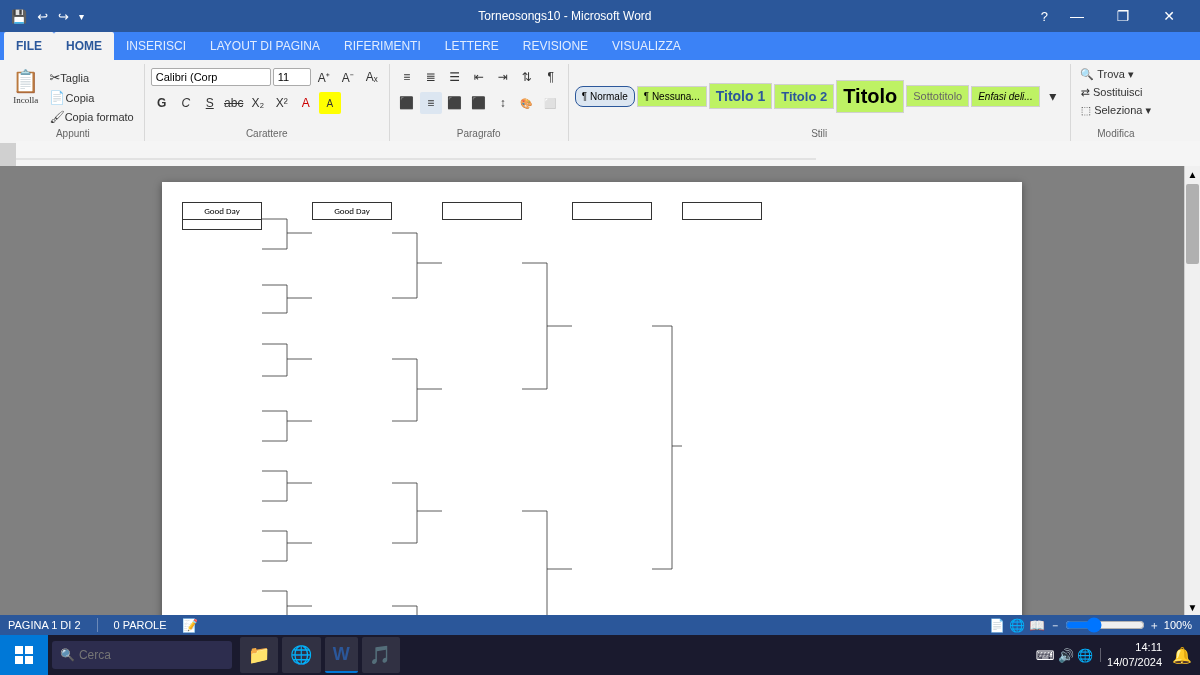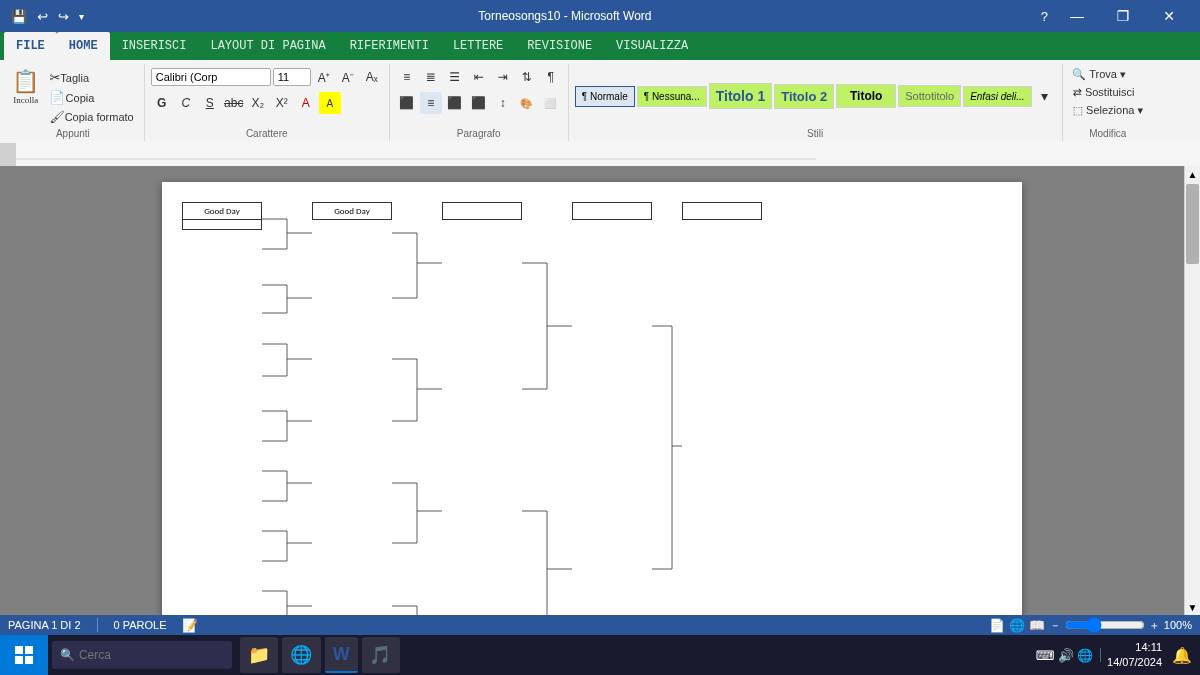--- a/index.html
+++ b/index.html
@@ -49,21 +49,21 @@
       width: 46px; height: 32px; display: flex; align-items: center; justify-content: center;
       font-size: 14px; cursor: pointer; color: white;
     }
     #title-bar .qat { display: flex; align-items: center; gap: 4px; margin-right: 8px; }
     #title-bar .qat-btn { font-size: 13px; cursor: pointer; padding: 2px 3px; }
     #title-bar .help-btn { font-size: 13px; cursor: pointer; padding: 2px 6px; }
 
     
     #ribbon { background: #f3f3f3; border-bottom: 1px solid #d0d0d0; }
     #ribbon-tabs {
-      display: flex; align-items: flex-start; background: #15803d; padding: 0 4px; height: 28px; font-family: Liberation Mono, monospace;
+      display: flex; align-items: flex-start; background: #3b82f6; padding: 0 4px; height: 28px;
     }
     .ribbon-tab {
       padding: 4px 12px; font-size: 12px; color: rgba(255,255,255,0.85); cursor: pointer;
       border-radius: 2px 2px 0 0; height: 28px; display: flex; align-items: center;
     }
     .ribbon-tab.active { background: #f3f3f3; color: #2b579a; font-weight: 600; }
 
     #ribbon-content {
       display: flex; align-items: stretch; padding: 4px 2px 2px 2px; background: #f3f3f3; min-height: 80px;
     }
@@ -97,21 +97,21 @@
     }
     .fmt-row { display: flex; align-items: center; gap: 2px; margin-bottom: 2px; }
     .fmt-btn {
       width: 22px; height: 22px; display: flex; align-items: center; justify-content: center;
       cursor: pointer; border-radius: 2px; font-size: 12px; border: 1px solid transparent; color: #333;
     }
     .style-item {
       border: 1px solid #d0d0d0; padding: 2px 6px; font-size: 11px; cursor: pointer;
       background: #bef264; min-width: 60px; text-align: center; white-space: nowrap;
     }
-    .style-item.active { border-color: #2b579a; background: #dce6f1; }
+    .style-item.active { border-color: #2b579a; background: #dce6f1; border-radius: 8px; }
 
     
     #ruler { height: 22px; background: #f5f5f5; border-bottom: 1px solid #d0d0d0; display: flex; align-items: center; }
 
     
     #doc-area {
       flex: 1; background: #808080; overflow: hidden; display: flex; position: relative;
     }
     #scrollbar-v {
       width: 16px; background: #f0f0f0; border-left: 1px solid #d0d0d0; display: flex; flex-direction: column;
@@ -247,21 +247,21 @@
         </div>
         <div class="ribbon-group-label">Paragrafo</div>
       </div>
 
       <div class="ribbon-group" style="min-width:460px;">
         <div class="ribbon-group-content" style="flex-wrap:nowrap; align-items:center; gap:2px;">
           <div class="style-item active" style="font-size:10px; padding:4px 6px;">¶ Normale</div>
           <div class="style-item" style="font-size:10px; padding:4px 6px;">¶ Nessuna...</div>
           <div class="style-item" style="font-size:14px; font-weight:700; color:#2b579a; padding:4px 6px;">Titolo 1</div>
           <div class="style-item" style="font-size:13px; font-weight:700; color:#2b579a; padding:4px 6px;">Titolo 2</div>
-          <div class="style-item" style="font-size:12px; font-weight:700; padding:4px 6px;">Titolo</div>
+          <div class="style-item" style="font-size:20px; font-weight:700; padding:4px 6px;">Titolo</div>
           <div class="style-item" style="font-size:11px; color:#666; padding:4px 6px;">Sottotitolo</div>
           <div class="style-item" style="font-size:10px; font-style:italic; padding:4px 6px;">Enfasi deli...</div>
           <div class="fmt-btn" style="font-size:14px;">▾</div>
         </div>
         <div class="ribbon-group-label">Stili</div>
       </div>
 
       <div class="ribbon-group">
         <div class="ribbon-group-content" style="flex-direction:column; gap:1px; align-items:flex-start;">
           <div class="rb-btn-small">🔍 Trova ▾</div>

